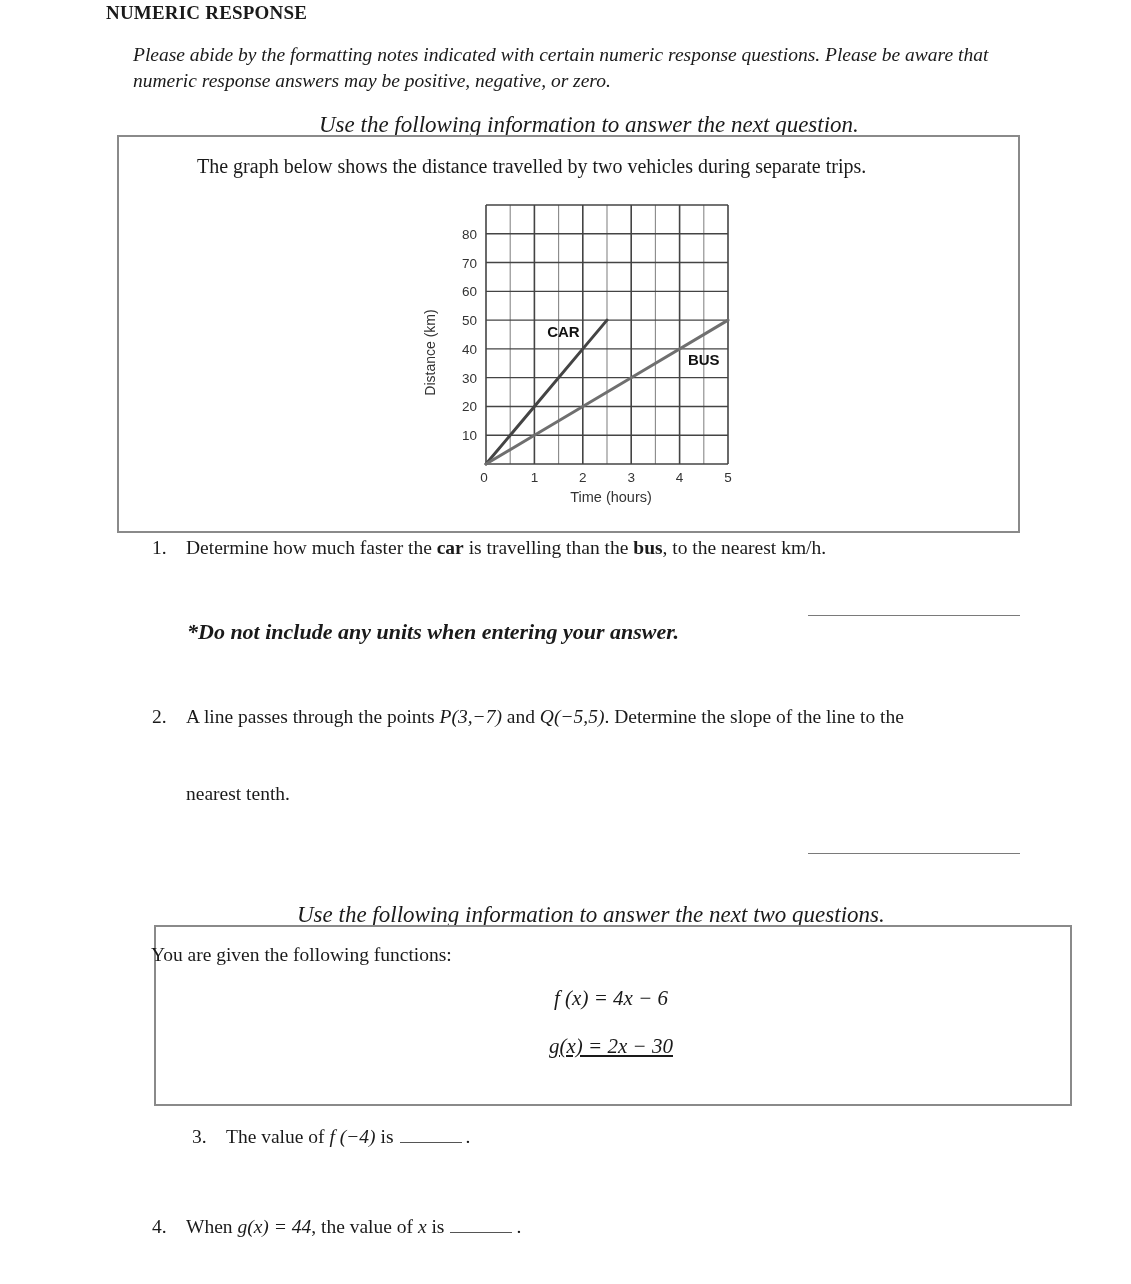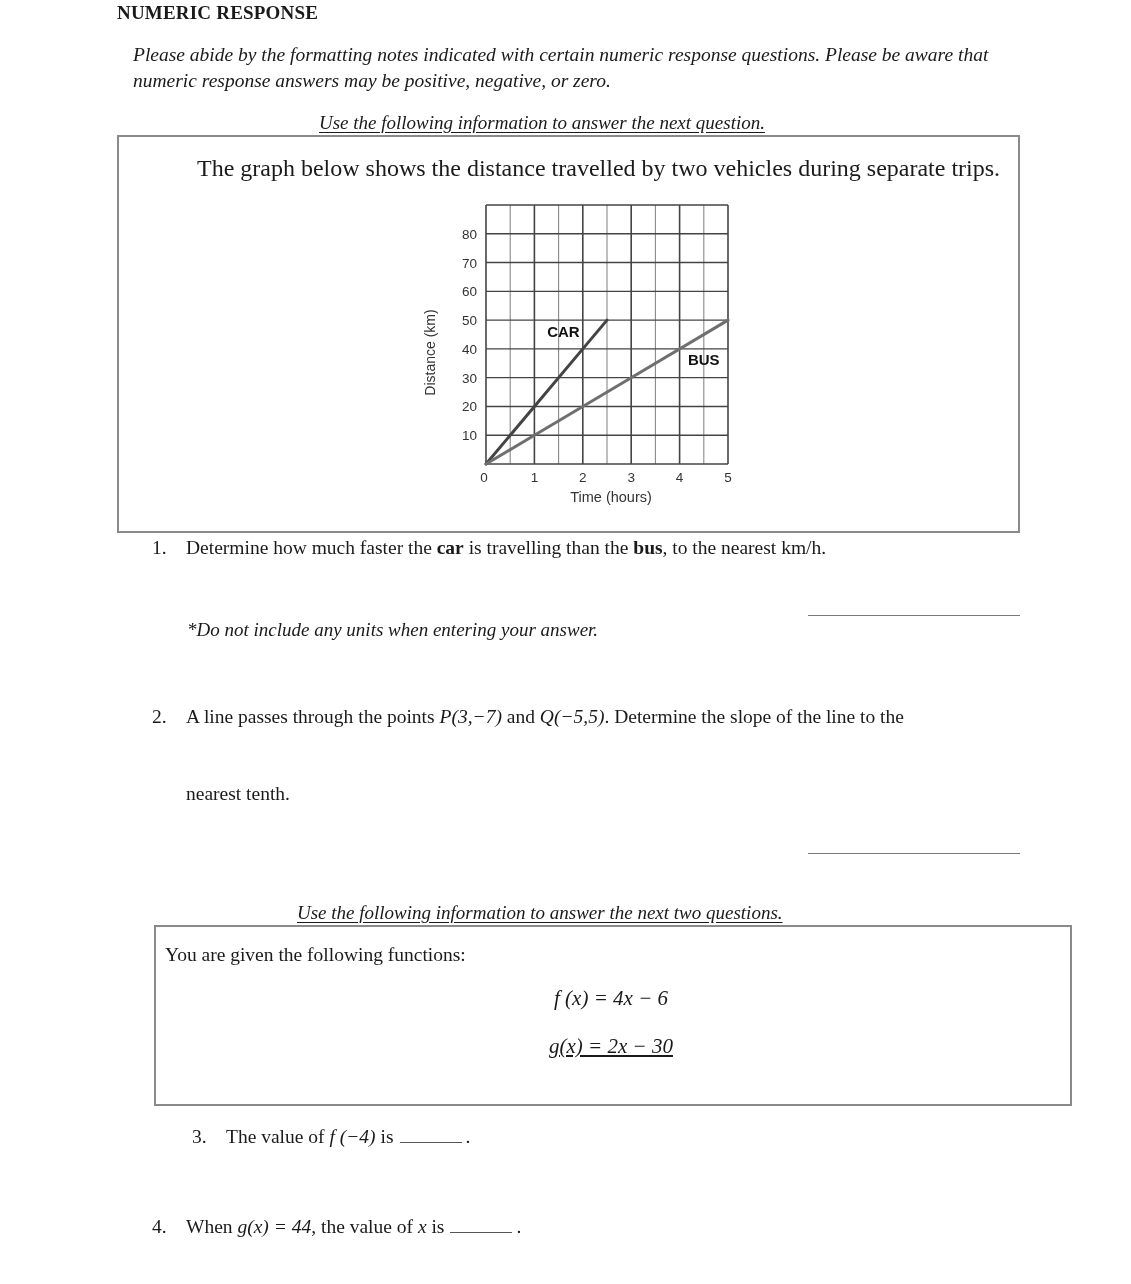--- a/index.html
+++ b/index.html
@@ -1,30 +1,30 @@
 <!DOCTYPE html>
 <html><head>
   <meta charset="utf-8">
   <style>
     html, body { margin: 0; padding: 0; background: #ffffff; }
     body {
       width: 1131px; height: 1284px; position: relative; overflow: hidden;
       font-family: "Liberation Serif", "DejaVu Serif", serif; color: #1a1a1a;
     }
     .abs { position: absolute; }
-    .title { left: 117px; top: 2px; font-size: 19px; font-weight: bold; letter-spacing: 0.2px; }
+    .title { left: 106px; top: 2px; font-size: 19px; font-weight: bold; letter-spacing: 0.2px; }
     .instructions { left: 133px; top: 42px; width: 920px; font-size: 19.5px; font-style: italic; line-height: 26px; }
-    .use-info { font-size: 19px; font-style: italic; text-decoration: underline; text-underline-offset: 3px; white-space: nowrap; }
+    .use-info { font-size: 23px; font-style: italic; text-decoration: underline; text-underline-offset: 3px; white-space: nowrap; }
     .box { border: 2px solid #8a8a8a; box-sizing: border-box; background: #fff; }
     .box1 { left: 117px; top: 135px; width: 903px; height: 398px; }
     .box2 { left: 154px; top: 925px; width: 918px; height: 181px; }
-    .graph-desc { left: 197px; top: 155px; font-size: 24px; white-space: nowrap; text-align: center; }
+    .graph-desc { left: 197px; top: 155px; font-size: 20px; white-space: nowrap; text-align: center; }
     .q { font-size: 19.5px; white-space: nowrap; }
     .qnum { display: inline-block; width: 34px; }
-    .note { font-size: 19px; font-style: italic; white-space: nowrap; }
+    .note { font-size: 22px; font-style: italic; white-space: nowrap; font-weight: bold; }
     .answer-line { height: 0; border-top: 1.5px solid #7a7a7a; }
     .blank { display: inline-block; width: 62px; border-bottom: 1.5px solid #555; height: 14px; vertical-align: baseline; margin: 0 4px 0 6px; }
     .math { font-family: "Liberation Serif", "DejaVu Serif", serif; font-style: italic; }
     .func { font-size: 21px; white-space: nowrap; }
     svg text { font-family: "Liberation Sans", "DejaVu Sans", sans-serif; }
   </style>
 </head>
 <body>
 
 <div class="abs title">NUMERIC RESPONSE</div>
@@ -91,21 +91,21 @@
 <div class="abs answer-line" style="left:808px; top:615px; width:212px;"></div>
 
 <div class="abs q" style="left:152px; top:706px;">
   <span class="qnum">2.</span><span>A line passes through the points </span><span class="math">P(3,−7)</span><span> and </span><span class="math">Q(−5,5)</span><span>.  Determine the slope of the line to the</span>
 </div>
 <div class="abs q" style="left:186px; top:735px;margin-top:48px;">nearest tenth.</div>
 <div class="abs answer-line" style="left:808px; top:853px; width:212px;"></div>
 
 <div class="abs use-info" style="left:297px; top:902px;">Use the following information to answer the next two questions.</div>
 <div class="abs box box2"></div>
-<div class="abs q" style="left:165px; top:944px;font-family:Liberation Serif, serif;">You are given the following functions:</div>
+<div class="abs q" style="left:151px; top:944px;font-family:Liberation Serif, serif;">You are given the following functions:</div>
 <div class="abs func math" style="left:554px; top:986px;">f (x) = 4x − 6</div>
 <div class="abs func math" style="left:549px; top:1034px;text-decoration:underline;">g(x) = 2x − 30</div>
 
 <div class="abs q" style="left:152px; top:1126px;margin-left:40px;">
   <span class="qnum">3.</span><span>The value of </span><span class="math">f (−4)</span><span> is</span><span class="blank"></span><span>.</span>
 </div>
 
 <div class="abs q" style="left:152px; top:1216px;">
   <span class="qnum">4.</span><span>When </span><span class="math">g(x) = 44</span><span>, the value of </span><span class="math">x</span><span> is</span><span class="blank"></span><span>.</span>
 </div>

